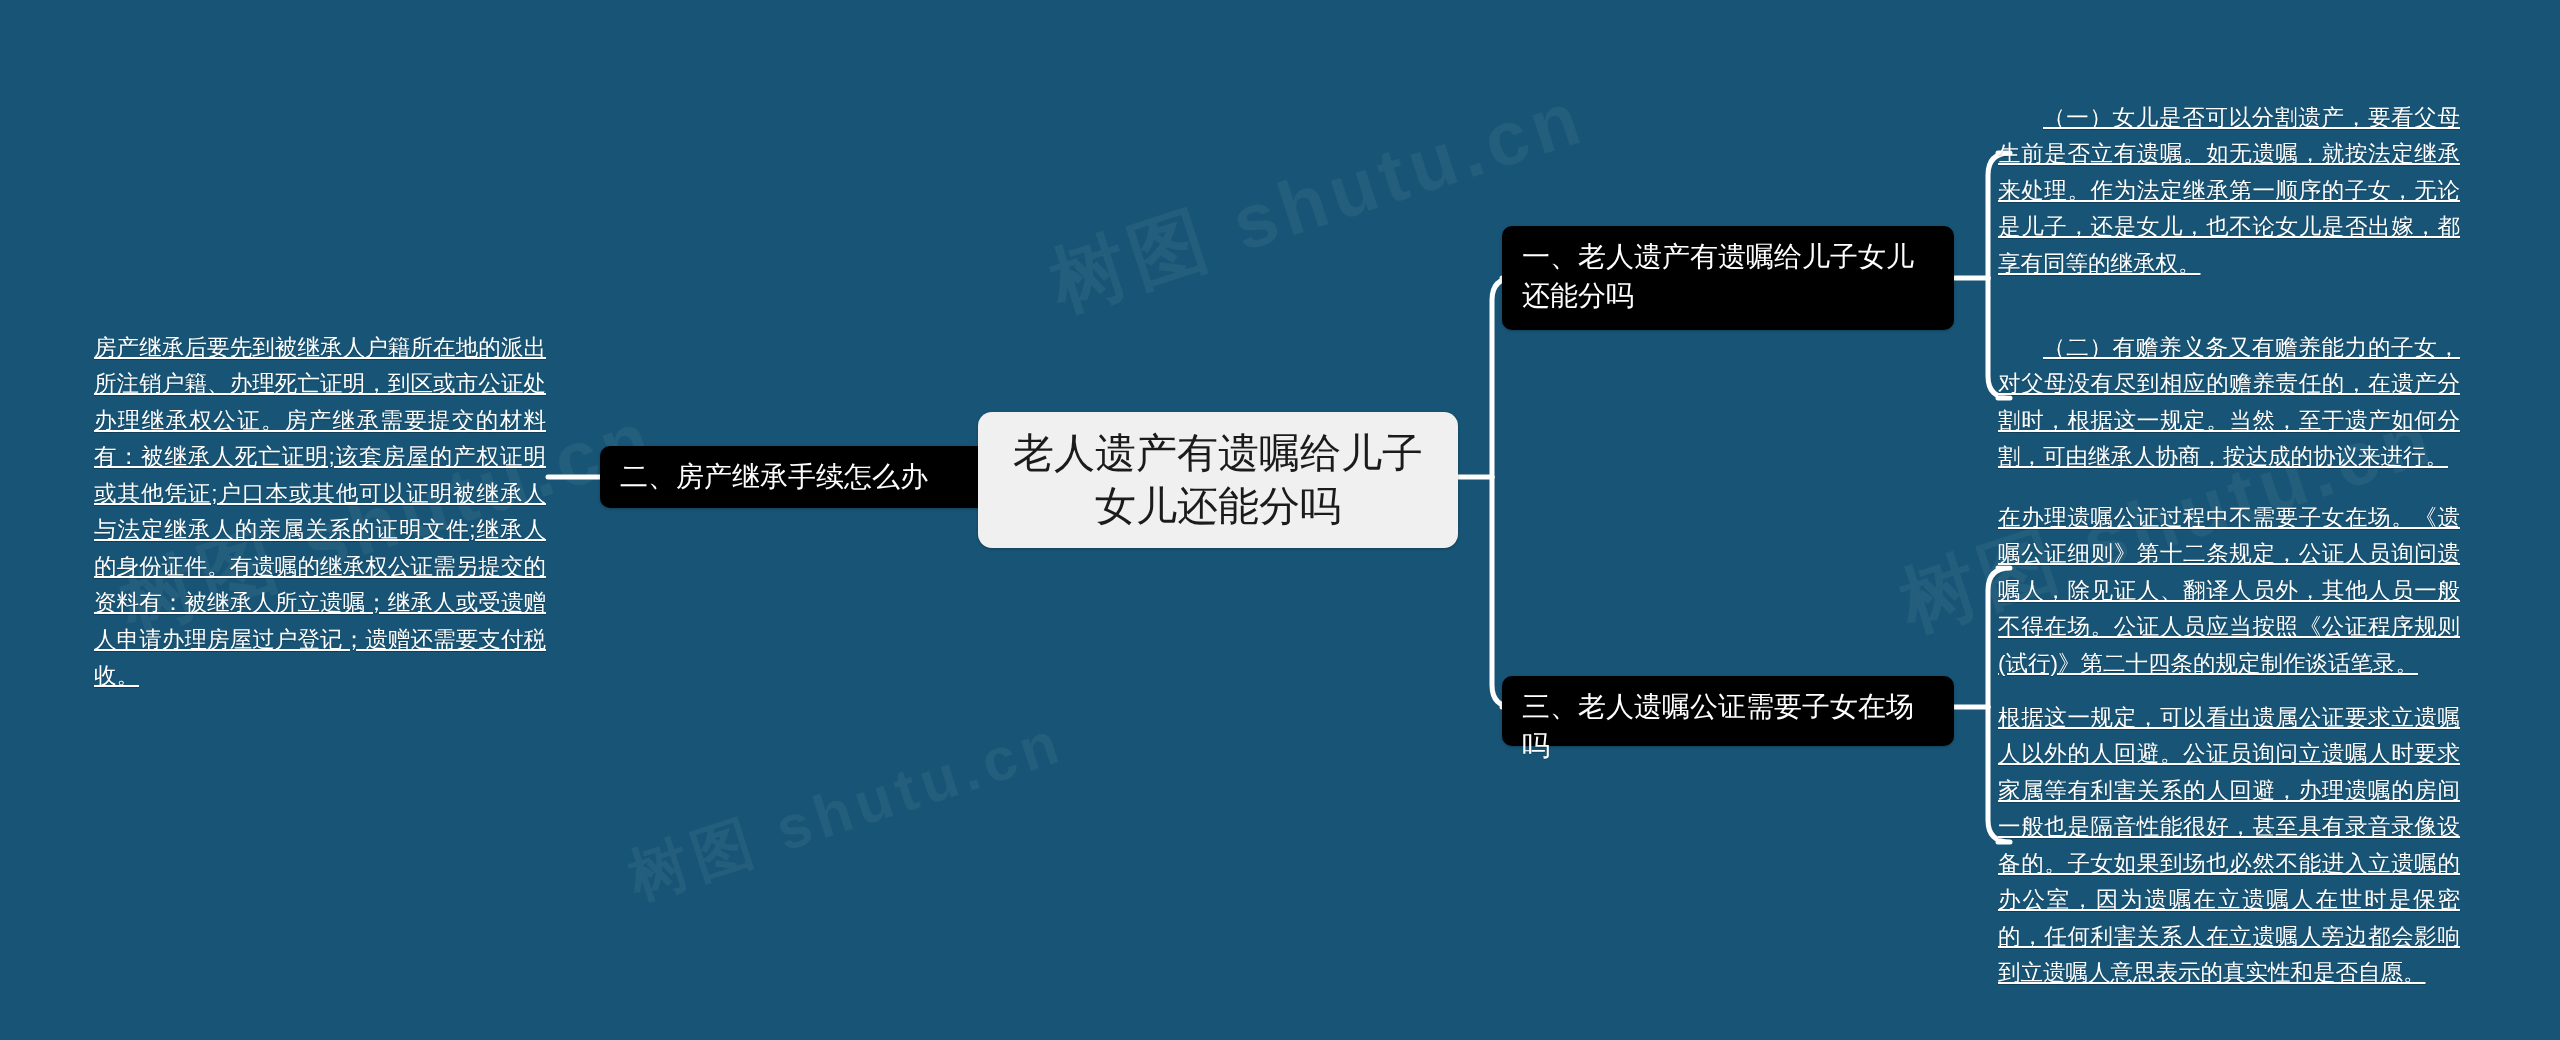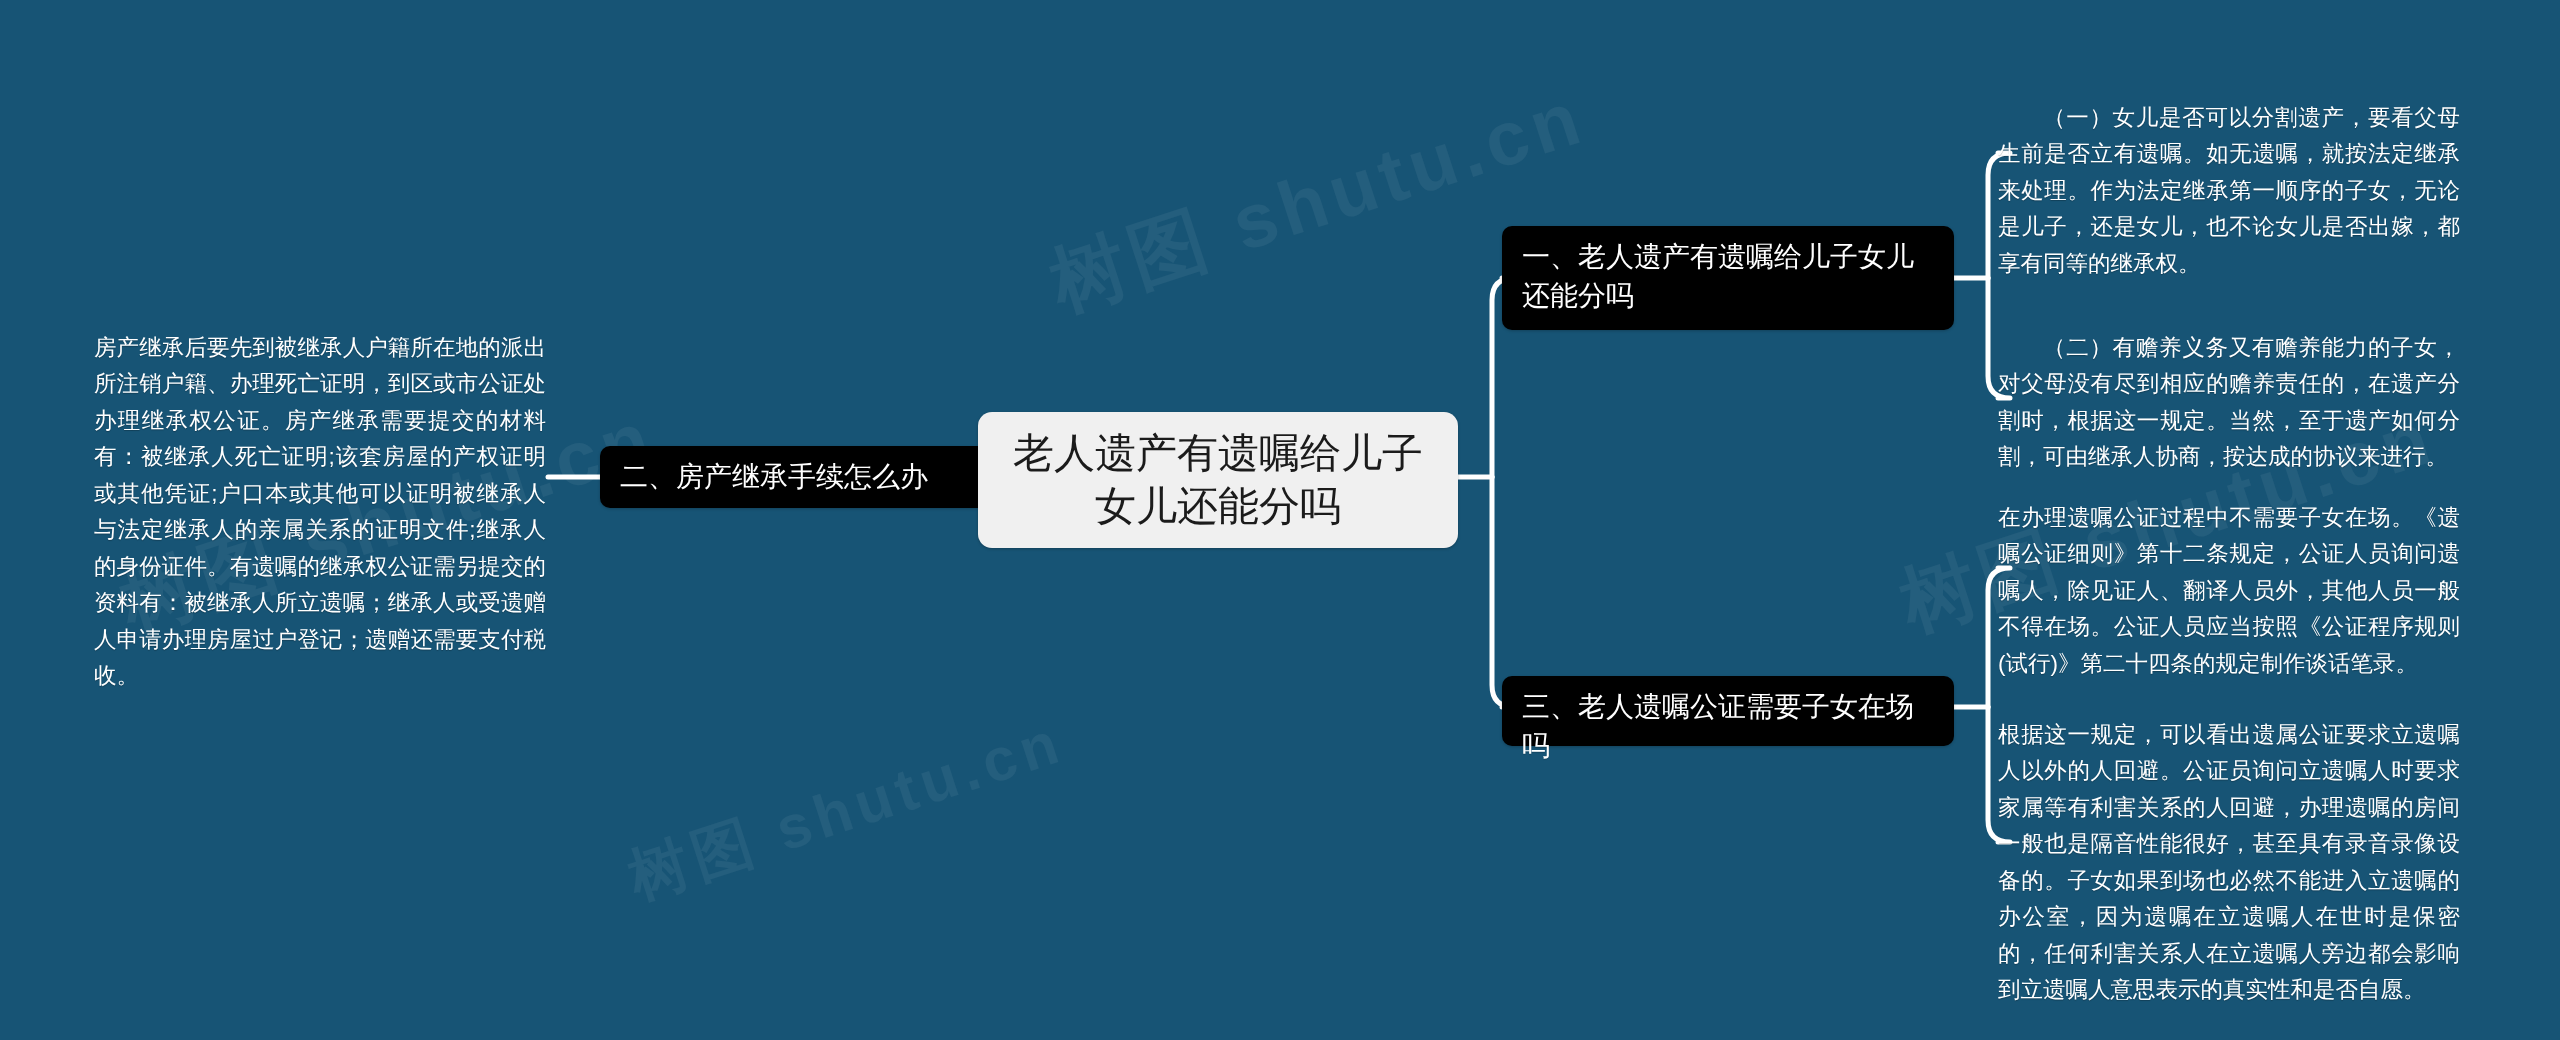--- a/index.html
+++ b/index.html
@@ -101,32 +101,32 @@
   .leaf {
     position: absolute;
     z-index: 2;
     color: #ffffff;
     font-size: 22.5px;
     line-height: 1.62;
     text-align: justify;
     text-justify: inter-ideograph;
     text-shadow: 0 1px 1px rgba(0,0,0,0.25);
   }
-  .leaf p { text-indent: 0; }
+  .leaf p { text-indent: 0; text-decoration: underline; }
   .leaf.indent p { text-indent: 2em; }
 
   #leaf-left {
     left: 94px;
     top: 330px;
     width: 452px;
   }
   #leaf-r1 { left: 1998px; top: 100px;  width: 462px; }
   #leaf-r2 { left: 1998px; top: 330px;  width: 462px; }
   #leaf-r3 { left: 1998px; top: 500px;  width: 462px; }
-  #leaf-r4 { left: 1998px; top: 717px;  width: 462px; }
+  #leaf-r4 { left: 1998px; top: 700px;  width: 462px; }
 </style>
 </head>
 <body>
 
 <div class="watermark wm-a">树图 shutu.cn</div>
 <div class="watermark wm-b">树图 shutu.cn</div>
 <div class="watermark wm-c">树图 shutu.cn</div>
 <div class="watermark wm-d">树图 shutu.cn</div>
 
 <svg id="connectors" viewBox="0 0 2560 1040">

